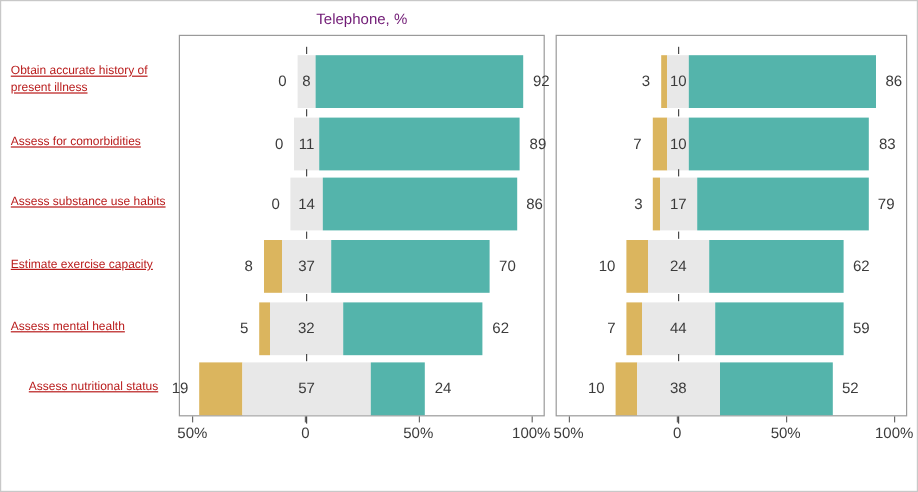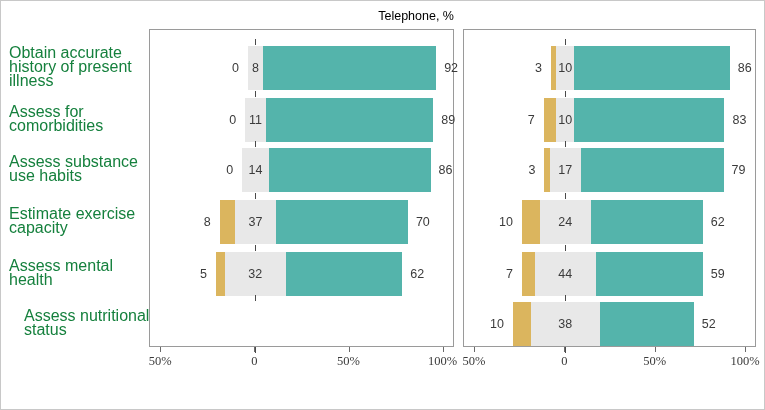--- a/index.html
+++ b/index.html
@@ -16,22 +16,22 @@
     box-sizing:border-box;
     border:1px solid #c8c8c8;
     background:#fff;
   }
 
   
   .panel-title{
     position:absolute;
     top:8px;
     font-size:12.5px;
-    color:#000000;
-    text-align:right;
+    color:#701a75;
+    text-align:center;
     white-space:nowrap;
   }
 
   
   .panel{
     position:absolute;
     top:28px;
     height:318px;
     box-sizing:border-box;
     border:1px solid #9a9a9a;
@@ -84,32 +84,32 @@
     position:absolute;
     width:1px;height:5px;
     background:#6a6a6a;
   }
   .axis-label{
     position:absolute;
     font-size:12.5px;
     color:#3b3b3b;
     white-space:nowrap;
     transform:translateX(-50%);
-    font-family:Liberation Serif, serif;
   }
 
   
   .catlabel{
     position:absolute;
     left:8px;
     width:132px;
-    font-size:16px;
+    font-size:10px;
     line-height:14px;
-    color:#15803d;
+    color:#b91c1c;
     transform:translateY(-50%);
+    text-decoration:underline;
   }
 
   
   #legend{
     position:absolute;
     left:0;right:0;
     bottom:10px;
     height:22px;
   }
   .legend-title{
@@ -193,20 +193,28 @@
           <div class="ztick" style="left: 104.682px; top: 163px;"></div>
           <div class="row" style="top: 222px; height: 44px;">
             <div class="seg poor" style="left: 65.8951px; width: 9.41358px;"></div>
             <div class="seg neutral" style="left: 75.3086px; width: 60.2469px;"></div>
             <div class="seg good" style="left: 135.556px; width: 116.728px;"></div>
             <div class="vlabel left" style="right: 246.105px;">5</div>
             <div class="vlabel mid" style="left: 75.3086px; width: 60px;">32</div>
             <div class="vlabel right" style="left: 260.284px;">62</div>
           </div>
           <div class="ztick" style="left: 104.682px; top: 215px;"></div>
+          <div class="row" style="top: 272px; height: 44px;">
+            <div class="seg poor" style="left: 16.0031px; width: 35.7716px;"></div>
+            <div class="seg neutral" style="left: 51.7747px; width: 107.315px;"></div>
+            <div class="seg good" style="left: 159.09px; width: 45.1852px;"></div>
+            <div class="vlabel left" style="right: 295.997px;">19</div>
+            <div class="vlabel mid" style="left: 51.7747px; width: 107.315px;">57</div>
+            <div class="vlabel right" style="left: 212.275px;">24</div>
+          </div>
           <div class="ztick" style="left: 104.682px; top: 265px;"></div>
           <div class="ztick" style="left: 104.682px; top: 317px;"></div>
         </div>
       </div>
       <div class="panel" style="left: 462px; width: 293px; top: 28px; height: 318px;">
         <div class="panel-inner">
           <div class="row" style="top: 16px; height: 44px;">
             <div class="seg poor" style="left: 86.8148px; width: 5.42593px;"></div>
             <div class="seg neutral" style="left: 92.2407px; width: 18.0864px;"></div>
             <div class="seg good" style="left: 110.327px; width: 155.543px;"></div>

